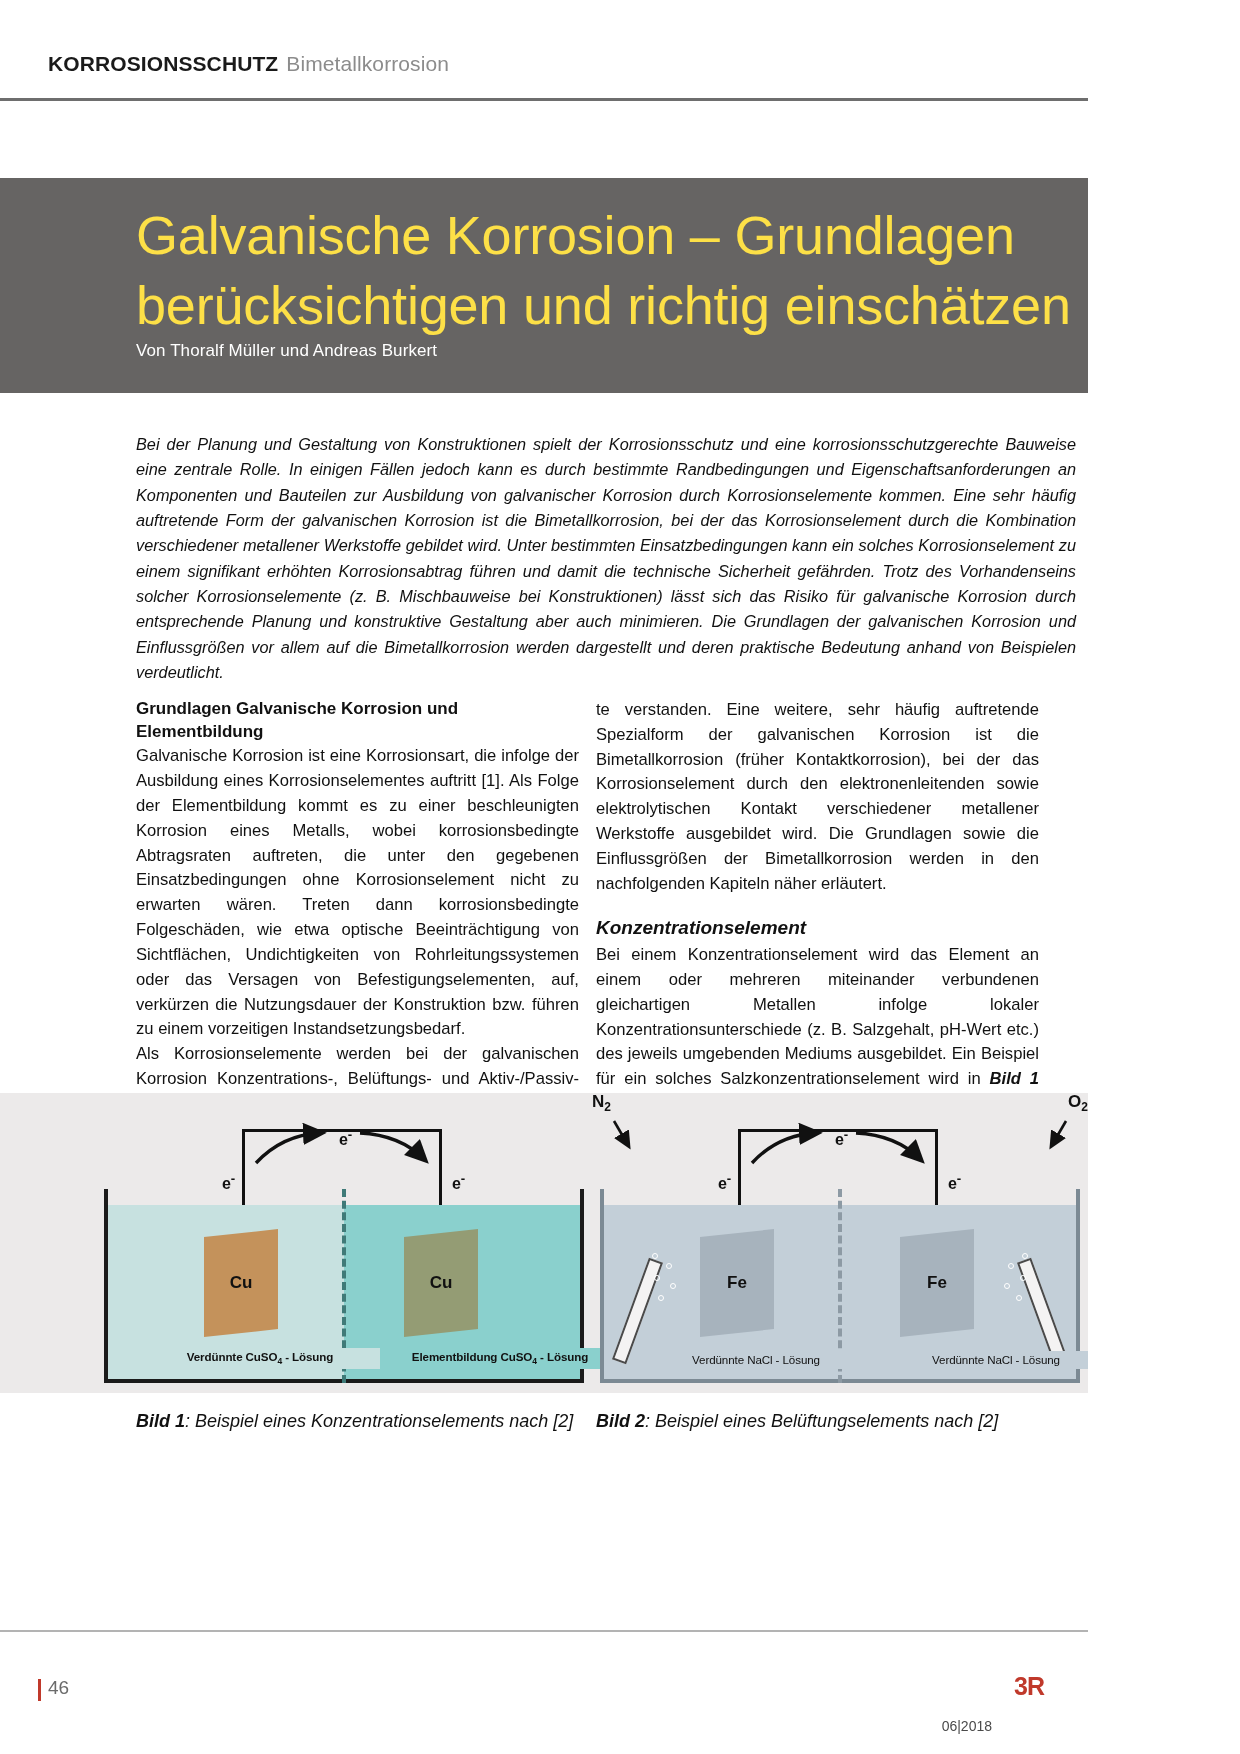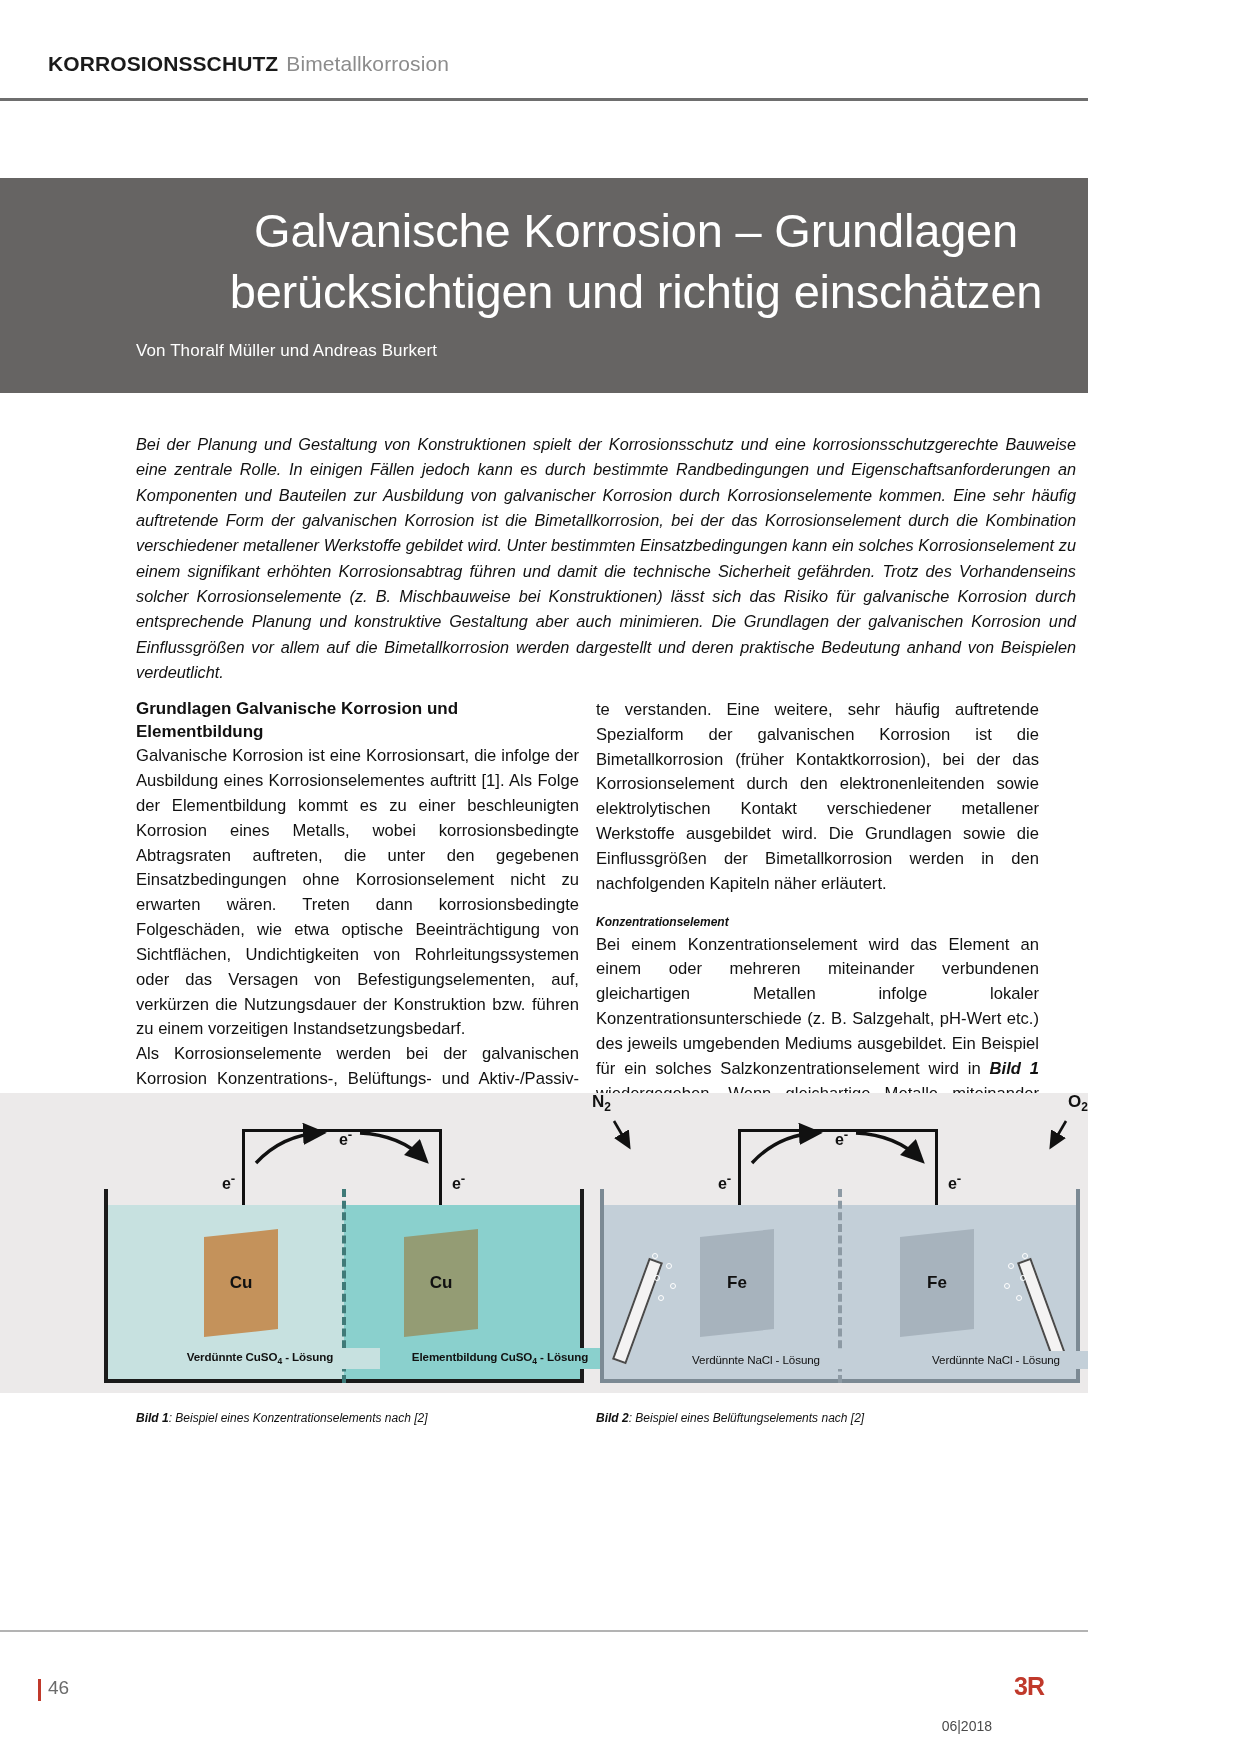--- a/index.html
+++ b/index.html
@@ -23,27 +23,26 @@
     background: #6e6e6e;
   }
 
   
   .titleband {
     position: absolute; left: 0; top: 178px; width: 1240px; height: 215px;
     background: #666463;
   }
   .title {
     position: absolute; left: 136px; top: 22px; width: 1000px;
-    color: #ffffff;
-    font-size: 47px;
+    color: #fde047;
+    font-size: 54px;
     line-height: 1.30;
     font-weight: 300;
     font-stretch: condensed;
     letter-spacing: -.2px;
-    text-align: center;
   }
   .title .ln { display: block; white-space: nowrap; }
   .byline {
     position: absolute; left: 136px; top: 163px;
     color: #ffffff; font-size: 17px; font-weight: 300;
     letter-spacing: .1px;
   }
 
   
   .abstract {
@@ -59,21 +58,21 @@
     font-size: 16.6px; line-height: 1.497;
     text-align: justify; color: #111;
   }
   .col.left  { left: 136px; }
   .col.right { left: 596px; }
   .col h2 {
     font-size: 17px; font-weight: bold; line-height: 1.33;
     margin: 0 0 1px 0; text-align: left;
   }
   .col h3 {
-    font-size: 12px; font-weight: bold; font-style: italic;
+    font-size: 19px; font-weight: bold; font-style: italic;
     margin: 17px 0 1px 0; text-align: left;
   }
   .col p { margin: 0; text-align: justify; }
   .col b.fig { font-weight: bold; font-style: italic; }
 
   
   .figband {
     position: absolute; left: 0; top: 1093px; width: 1240px; height: 300px;
     background: #eceaea;
   }
@@ -149,21 +148,21 @@
   }
   .gaslab sub { font-size: 12px; }
   .bubbles { position: absolute; }
   .bub {
     position: absolute; width: 6px; height: 6px; border-radius: 50%;
     border: 1.3px solid #ffffff; background: transparent;
   }
 
   
   .caption {
-    position: absolute; font-size: 12px; font-style: italic; color: #111;
+    position: absolute; font-size: 18px; font-style: italic; color: #111;
   }
   .caption b { font-weight: bold; font-style: italic; }
   .cap1 { left: 136px; top: 1411px; }
   .cap2 { left: 596px; top: 1411px; }
 
   
   .rule-bot {
     position: absolute; left: 0; top: 1630px; width: 1240px; height: 2px;
     background: #b3b3b3;
   }

